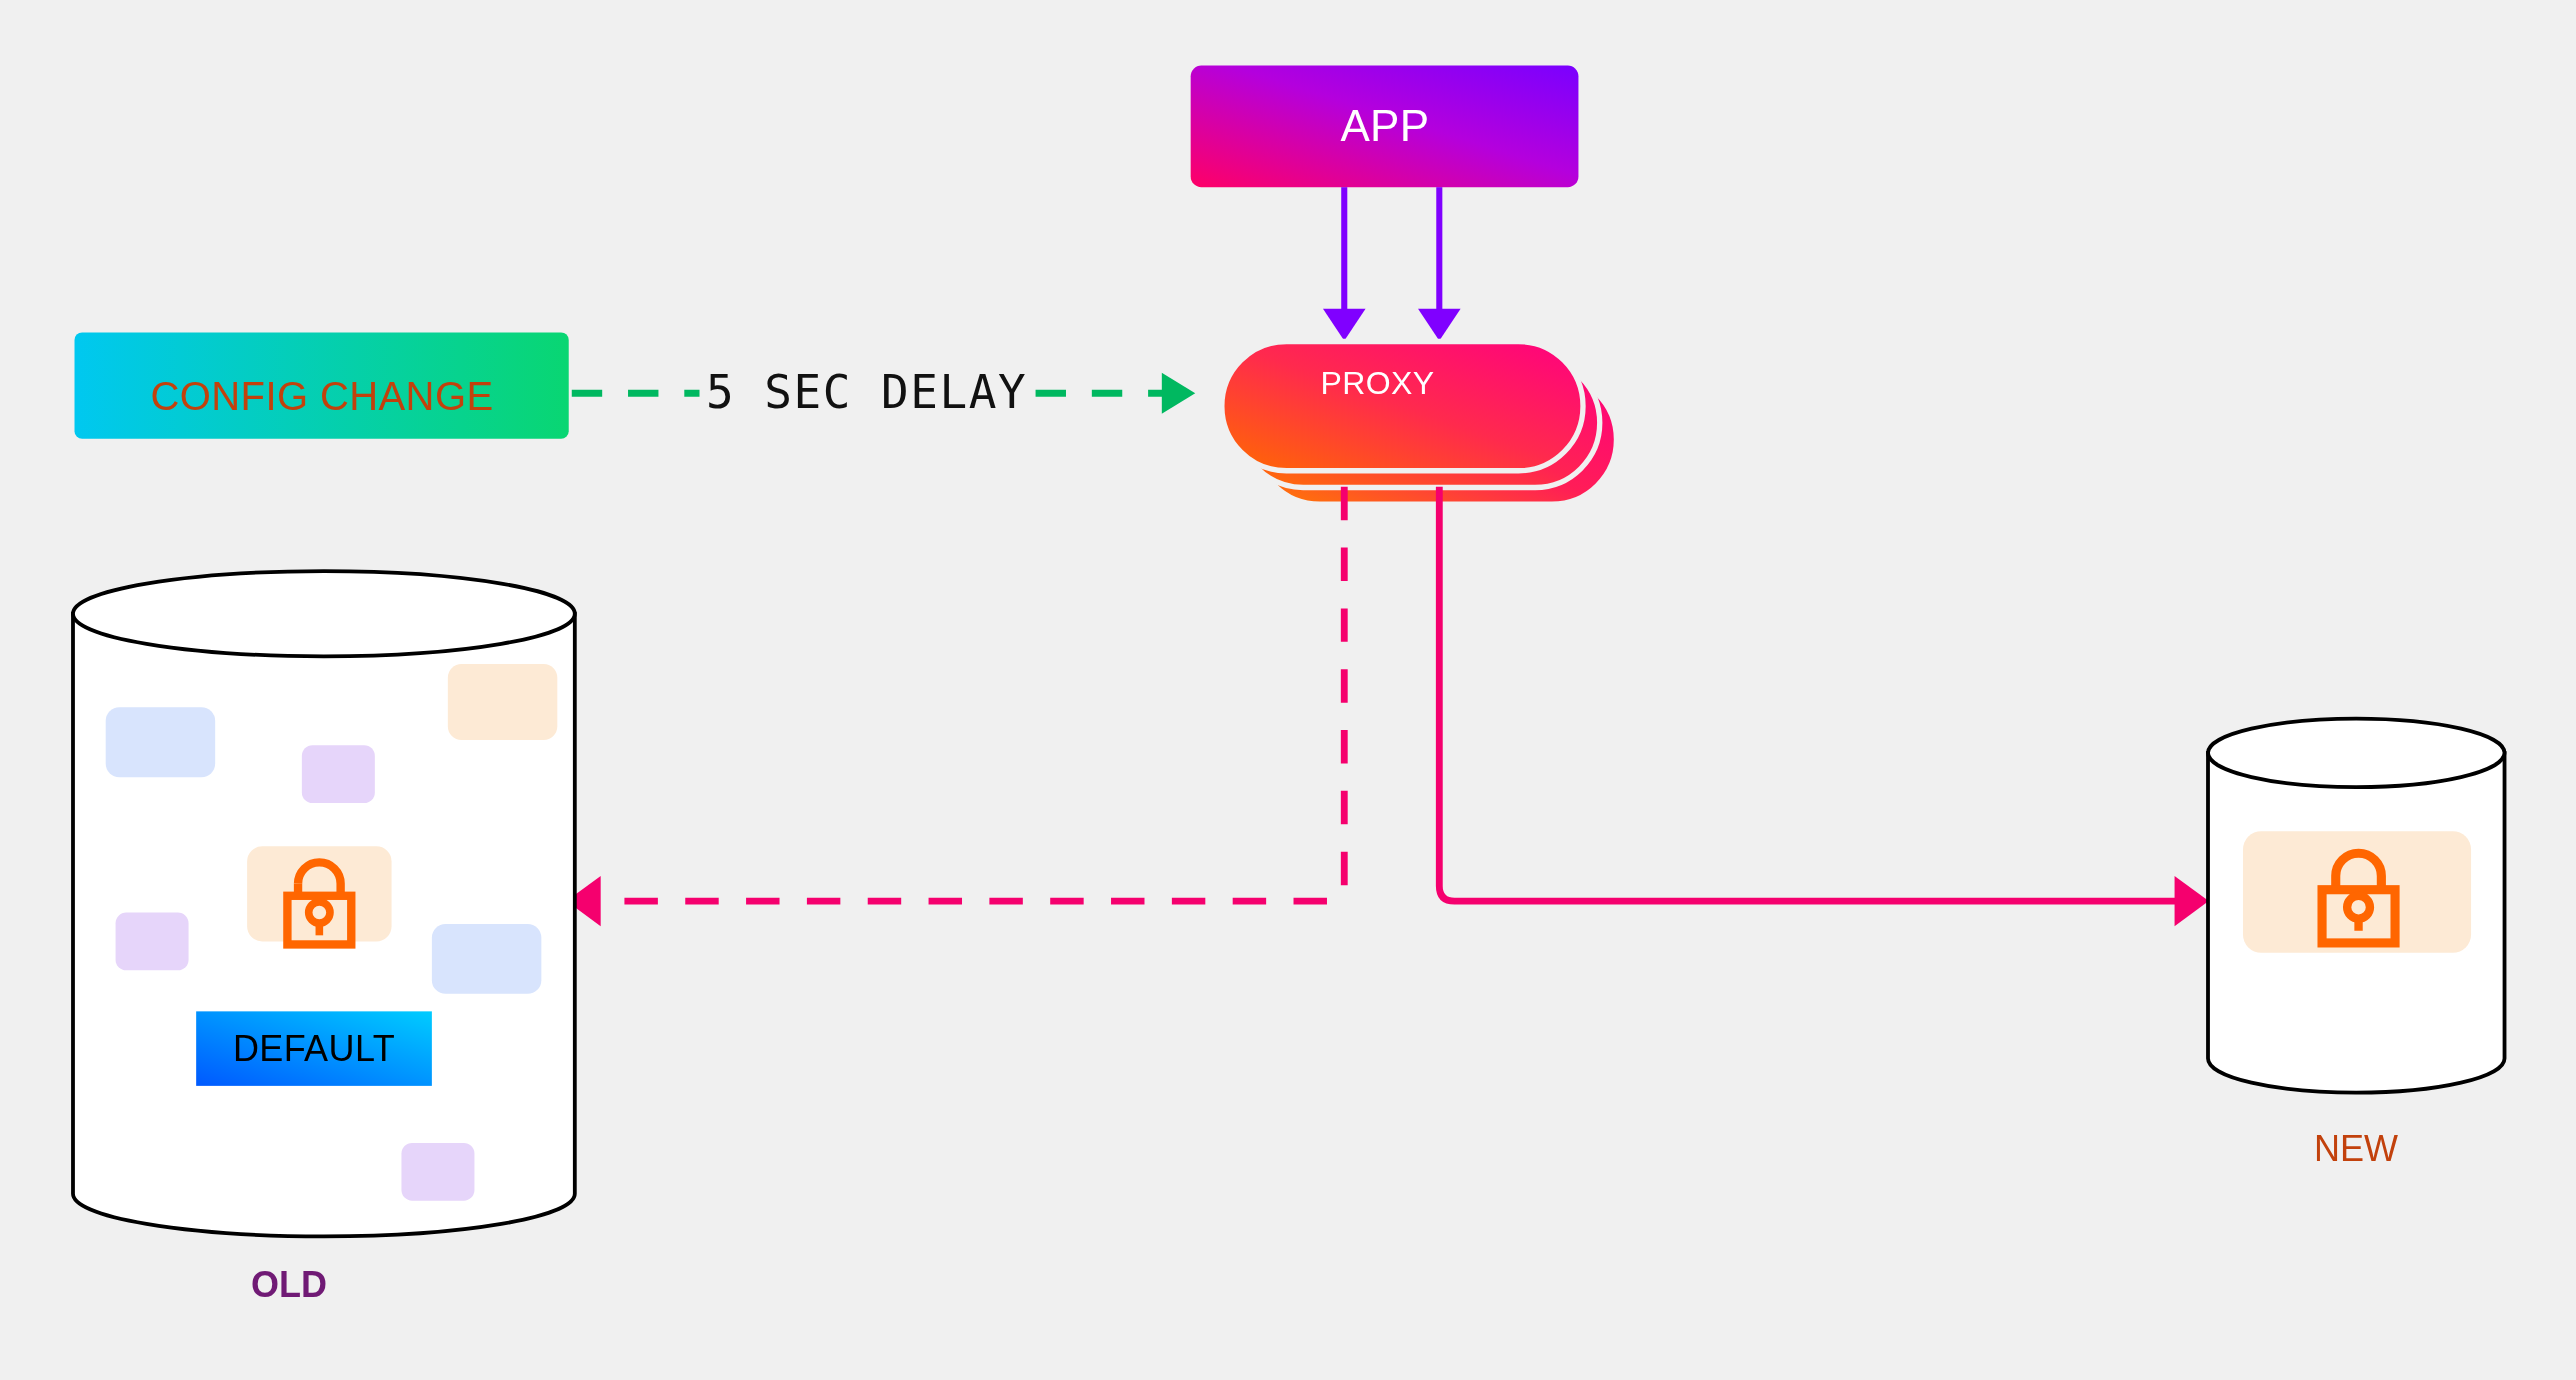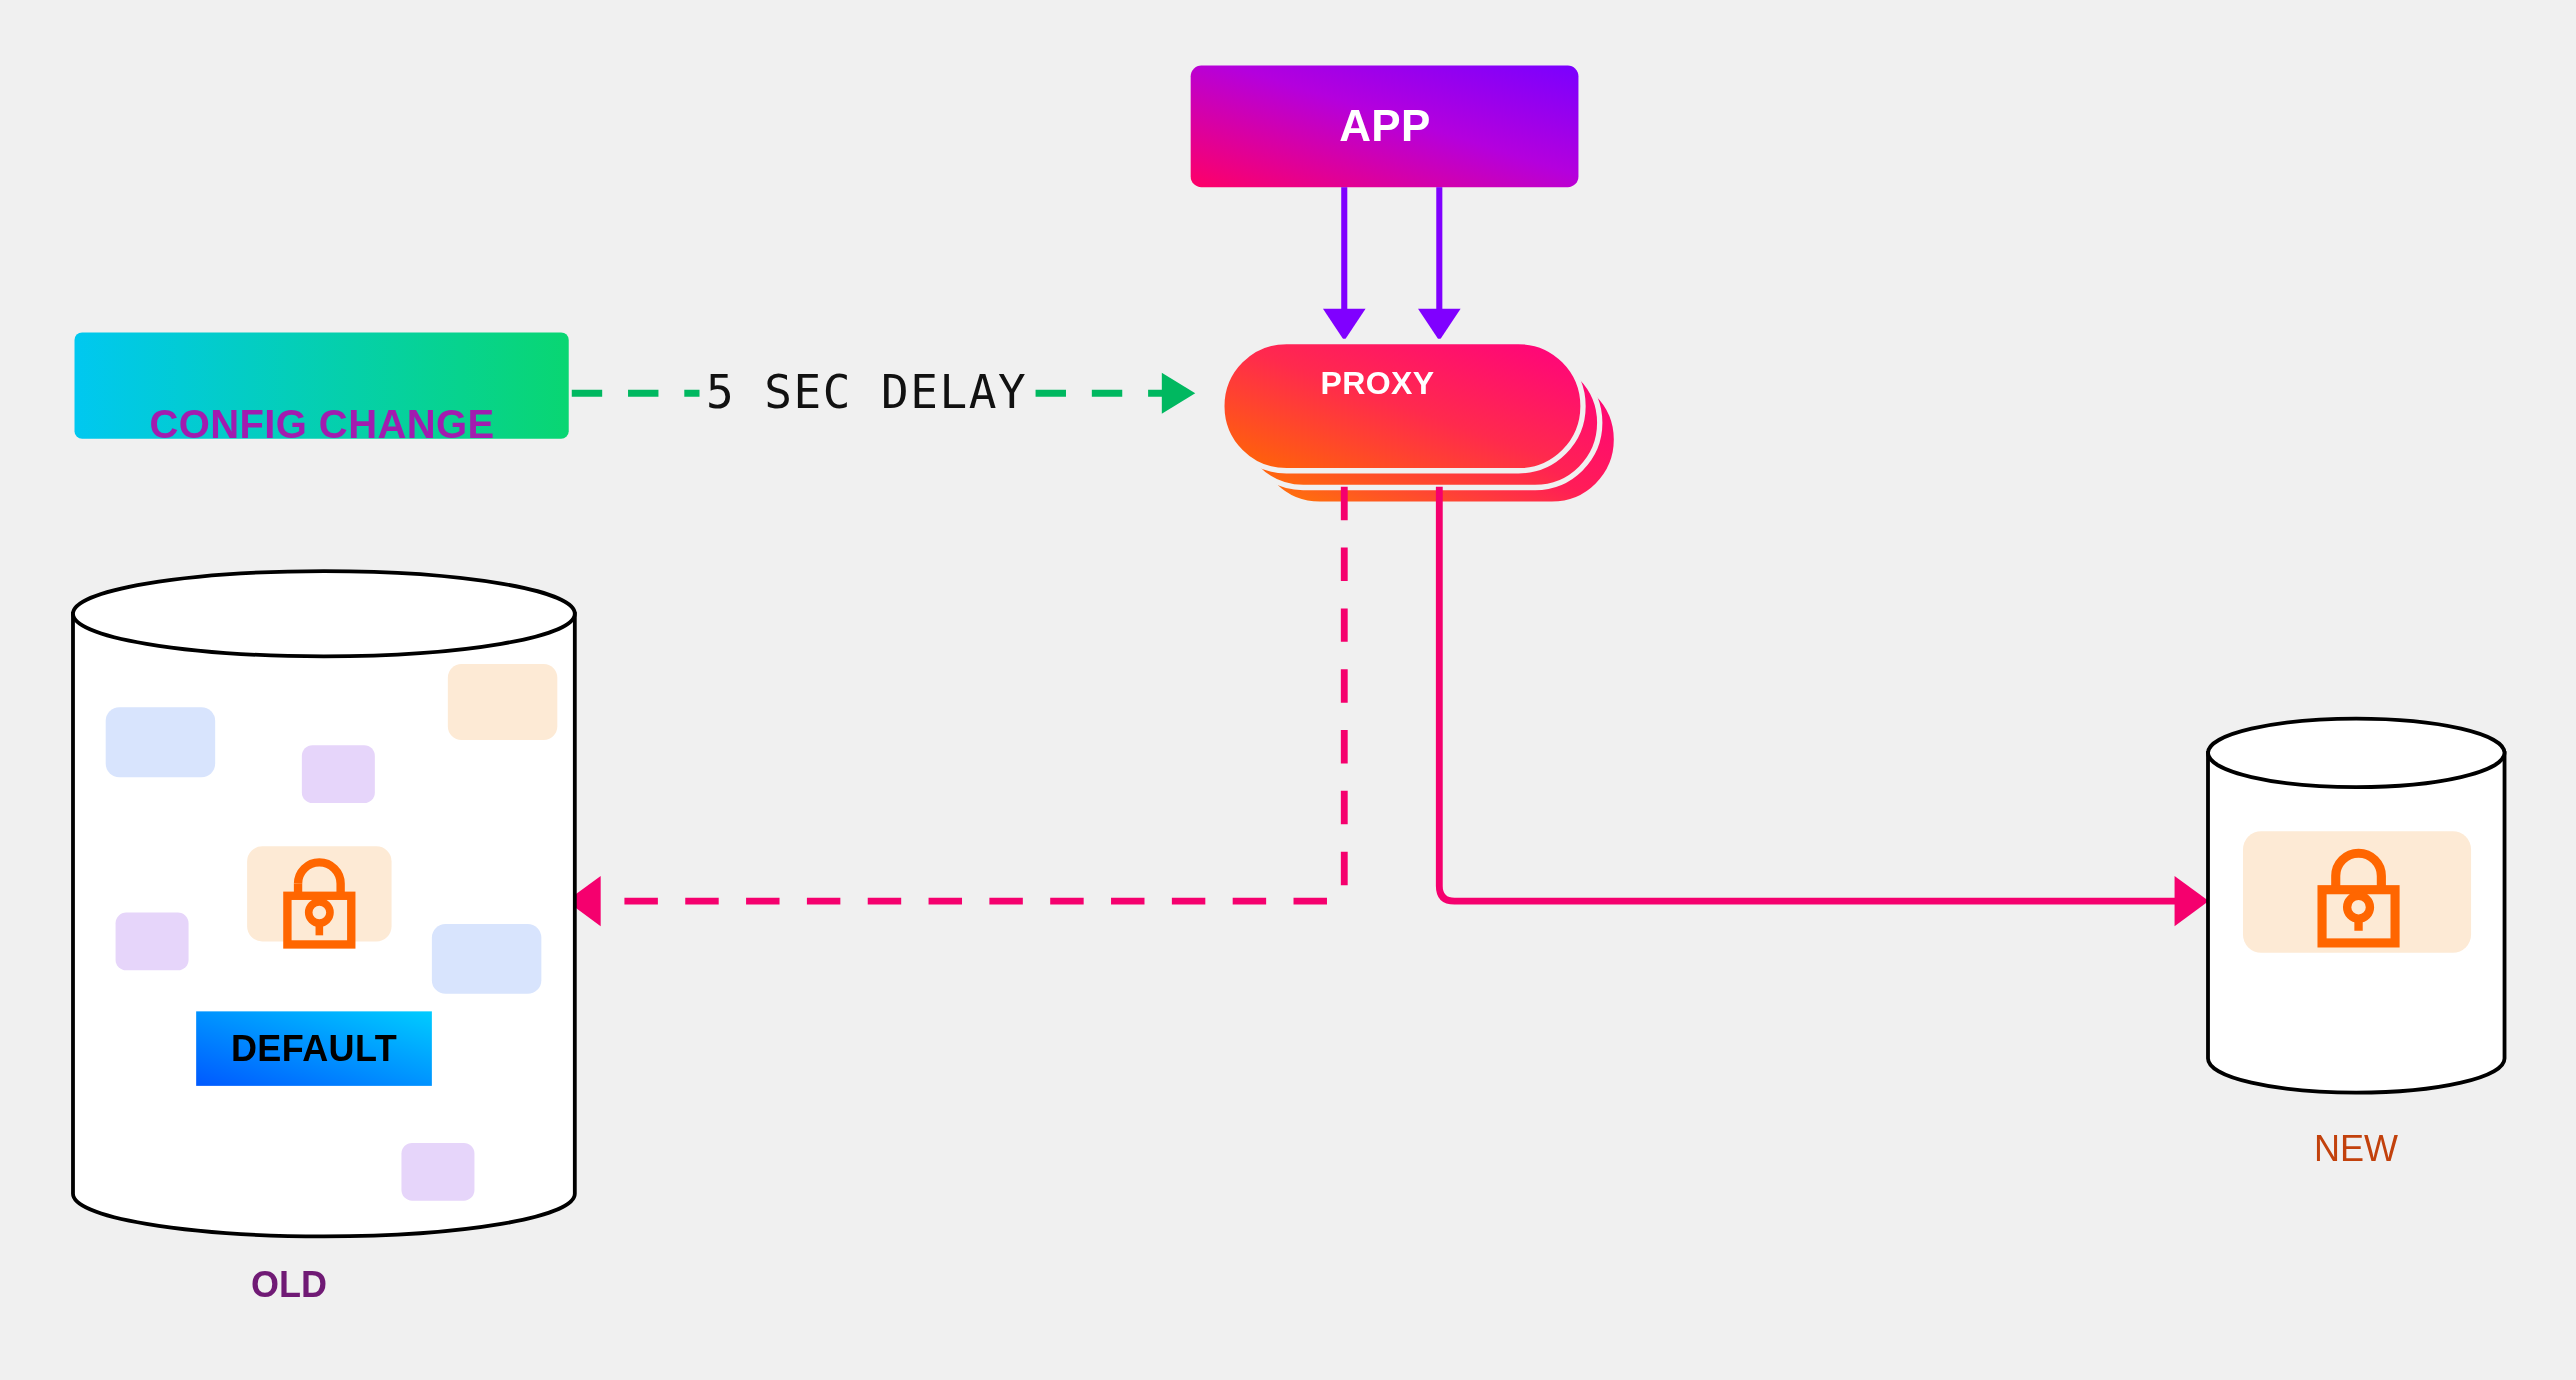--- a/index.html
+++ b/index.html
@@ -19,37 +19,37 @@
     position: absolute;
     left: 0; top: 0;
     width: 2576px;
     height: 1381px;
   }
   .node-label {
     position: absolute;
     display: flex;
     align-items: center;
     justify-content: center;
-    font-weight: bold;
+    font-weight: normal;
     letter-spacing: 0.4px;
     pointer-events: none;
     white-space: nowrap;
     text-align: right;
   }
   #app-label {
     left: 1191px; top: 65px; width: 388px; height: 122px;
     color: #ffffff; font-size: 44px;
   }
   #proxy-label {
     left: 1191px; top: 338px; width: 373px; height: 91px;
     color: #ffffff; font-size: 32px;
   }
   #config-label {
     left: 75px; top: 332px; width: 494px; height: 128px;
-    color: #a21caf; font-size: 40px; margin-top: 28px;
+    color: #c2410c; font-size: 40px;
   }
   #default-label {
     left: 196px; top: 1011px; width: 236px; height: 75px;
     color: #000000; font-size: 36px; border-radius: 31px;
   }
   #delay-label {
     position: absolute;
     left: 707px; top: 365px; width: 319px; height: 53px;
     display: flex; align-items: center; justify-content: center;
     font-family: "DejaVu Sans Mono", "Liberation Mono", monospace;

